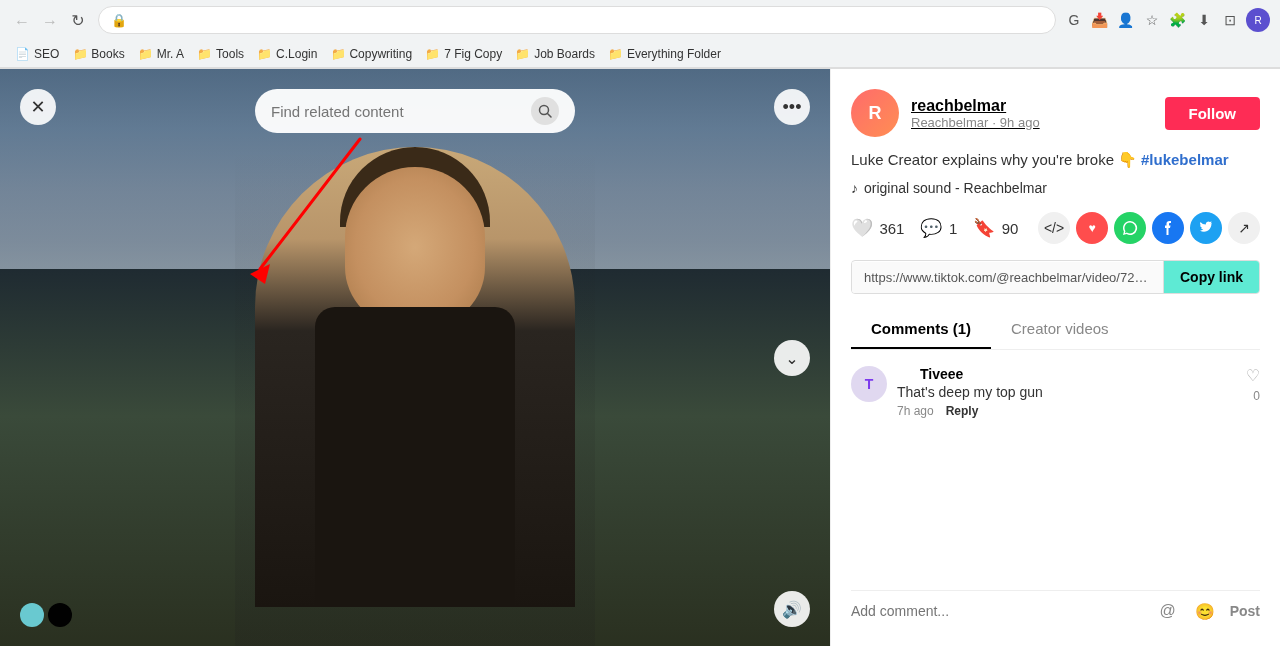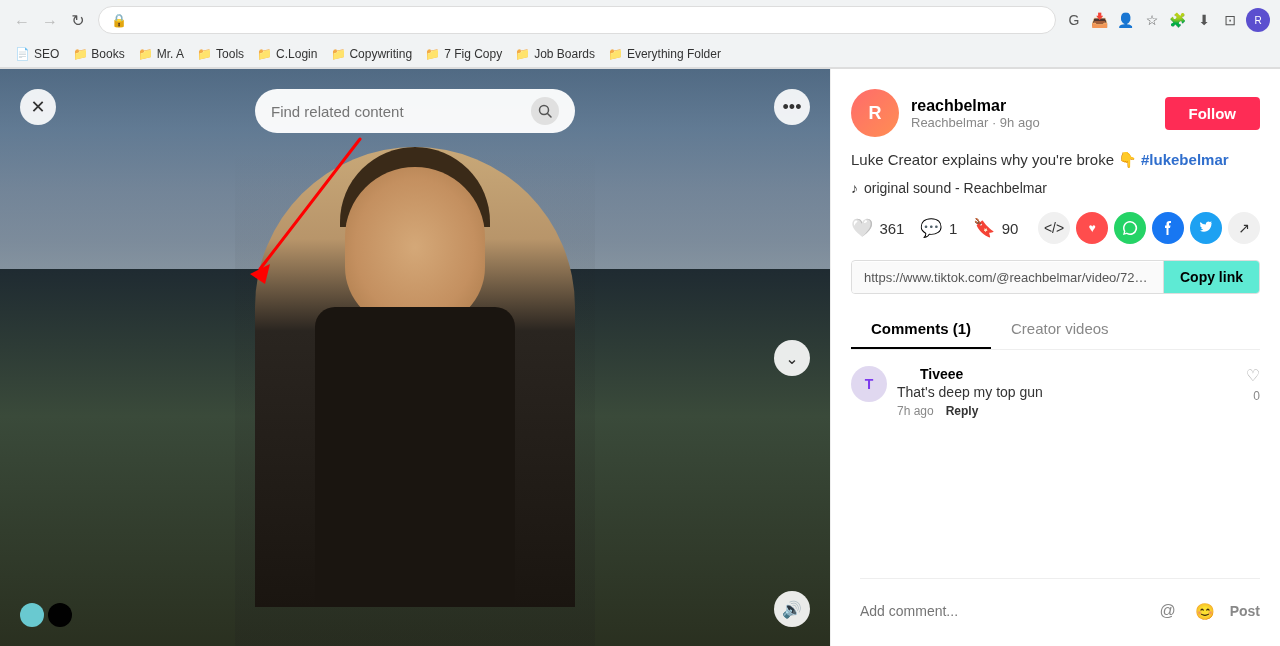--- a/index.html
+++ b/index.html
@@ -53,21 +53,21 @@
     .logo-blue { background: #69C9D0; }
     .logo-dark { background: #010101; }
 
     
     .red-arrow { position: absolute; top: 60px; left: 200px; pointer-events: none; }
 
     
     .right-panel { flex: 1; background: #fff; border-left: 1px solid #eee; display: flex; flex-direction: column; padding: 20px; overflow-y: auto; }
     .creator-header { display: flex; align-items: center; gap: 12px; margin-bottom: 12px; }
     .creator-avatar { width: 48px; height: 48px; border-radius: 50%; background: linear-gradient(135deg, #ff6b6b, #ff8e53); display: flex; align-items: center; justify-content: center; color: white; font-weight: bold; font-size: 18px; overflow: hidden; }
-    .creator-info { flex: 1; }
+    .creator-info { flex: 1; text-decoration: underline; }
     .creator-name { font-weight: 700; font-size: 16px; color: #000; }
     .creator-handle { font-size: 13px; color: #888; }
     .follow-btn { background: #fe2c55; color: white; border: none; border-radius: 4px; padding: 8px 24px; font-size: 15px; font-weight: 600; cursor: pointer; }
     .description { font-size: 15px; color: #333; margin-bottom: 10px; line-height: 1.4; }
     .hashtag { color: #2f6ecd; font-weight: 600; }
     .sound-info { display: flex; align-items: center; gap: 6px; font-size: 14px; color: #333; margin-bottom: 16px; }
     .music-note { color: #333; }
 
     
     .stats-row { display: flex; align-items: center; gap: 16px; margin-bottom: 16px; }
@@ -97,21 +97,21 @@
     .comment-avatar { width: 36px; height: 36px; border-radius: 50%; background: #e0d8f0; display: flex; align-items: center; justify-content: center; color: #7c3aed; font-weight: bold; font-size: 14px; flex-shrink: 0; }
     .comment-body { flex: 1; }
     .comment-username { font-weight: 700; font-size: 14px; margin-bottom: 2px; margin-left: 23px; }
     .comment-text { font-size: 14px; color: #333; margin-bottom: 4px; }
     .comment-meta { display: flex; align-items: center; gap: 12px; font-size: 12px; color: #888; }
     .comment-actions { display: flex; align-items: flex-start; flex-direction: column; align-items: flex-end; gap: 4px; }
     .like-icon { font-size: 16px; color: #aaa; cursor: pointer; }
     .like-count { font-size: 12px; color: #888; }
 
     
-    .add-comment-bar { margin-top: auto; border-top: 1px solid #eee; padding-top: 16px; display: flex; align-items: center; gap: 10px; margin-left: 9px; }
+    .add-comment-bar { margin-top: auto; border-top: 1px solid #eee; padding-top: 4px; display: flex; align-items: center; gap: 10px; }
     .add-comment-input { flex: 1; border: none; outline: none; font-size: 14px; color: #888; padding: 8px 0; }
     .comment-action-icon { width: 28px; height: 28px; display: flex; align-items: center; justify-content: center; cursor: pointer; font-size: 16px; color: #888; }
     .post-btn { color: #888; font-size: 14px; font-weight: 600; cursor: pointer; }
   </style>
 </head>
 <body>
 
 <div class="browser-chrome">
   <div class="browser-toolbar">
     <div class="nav-buttons">

